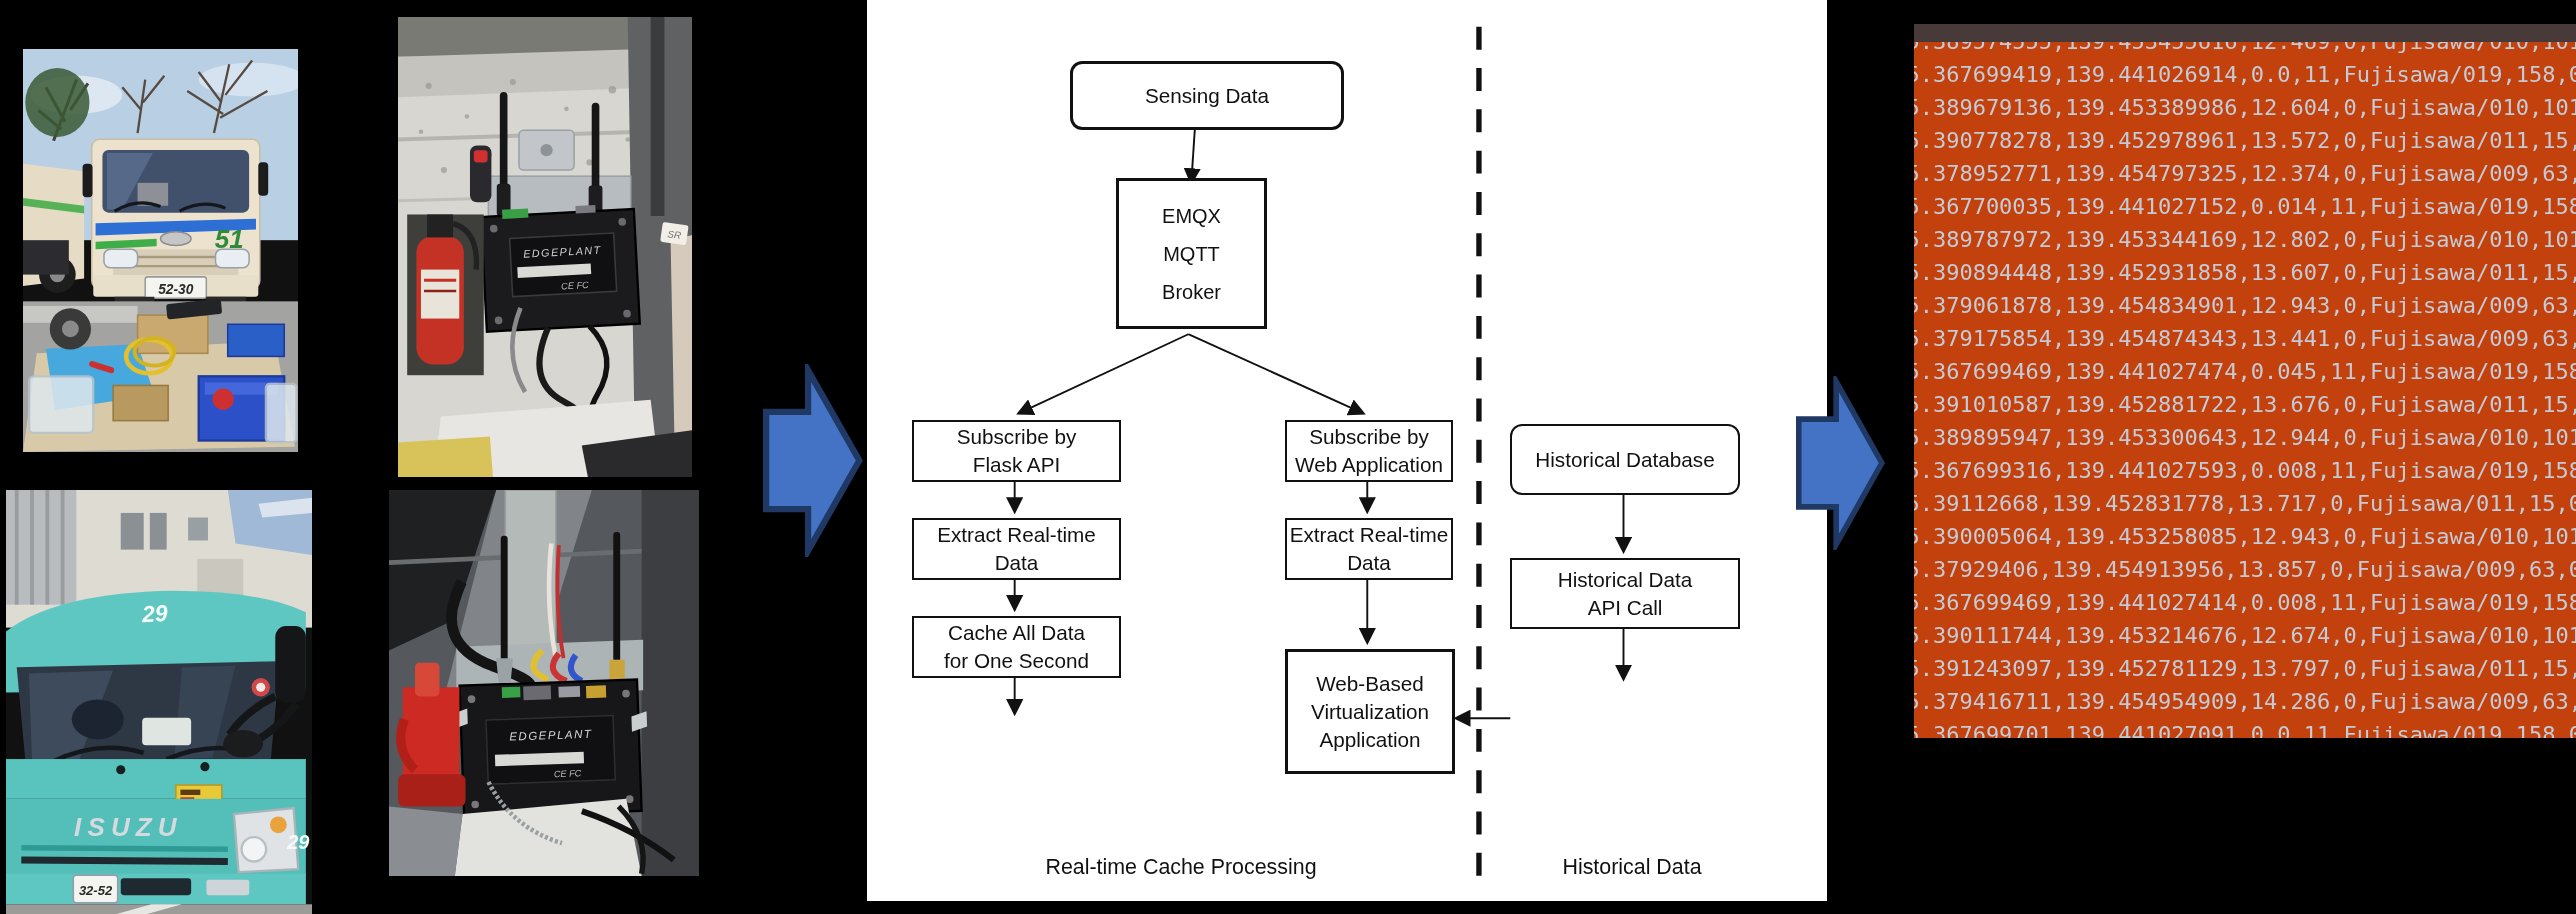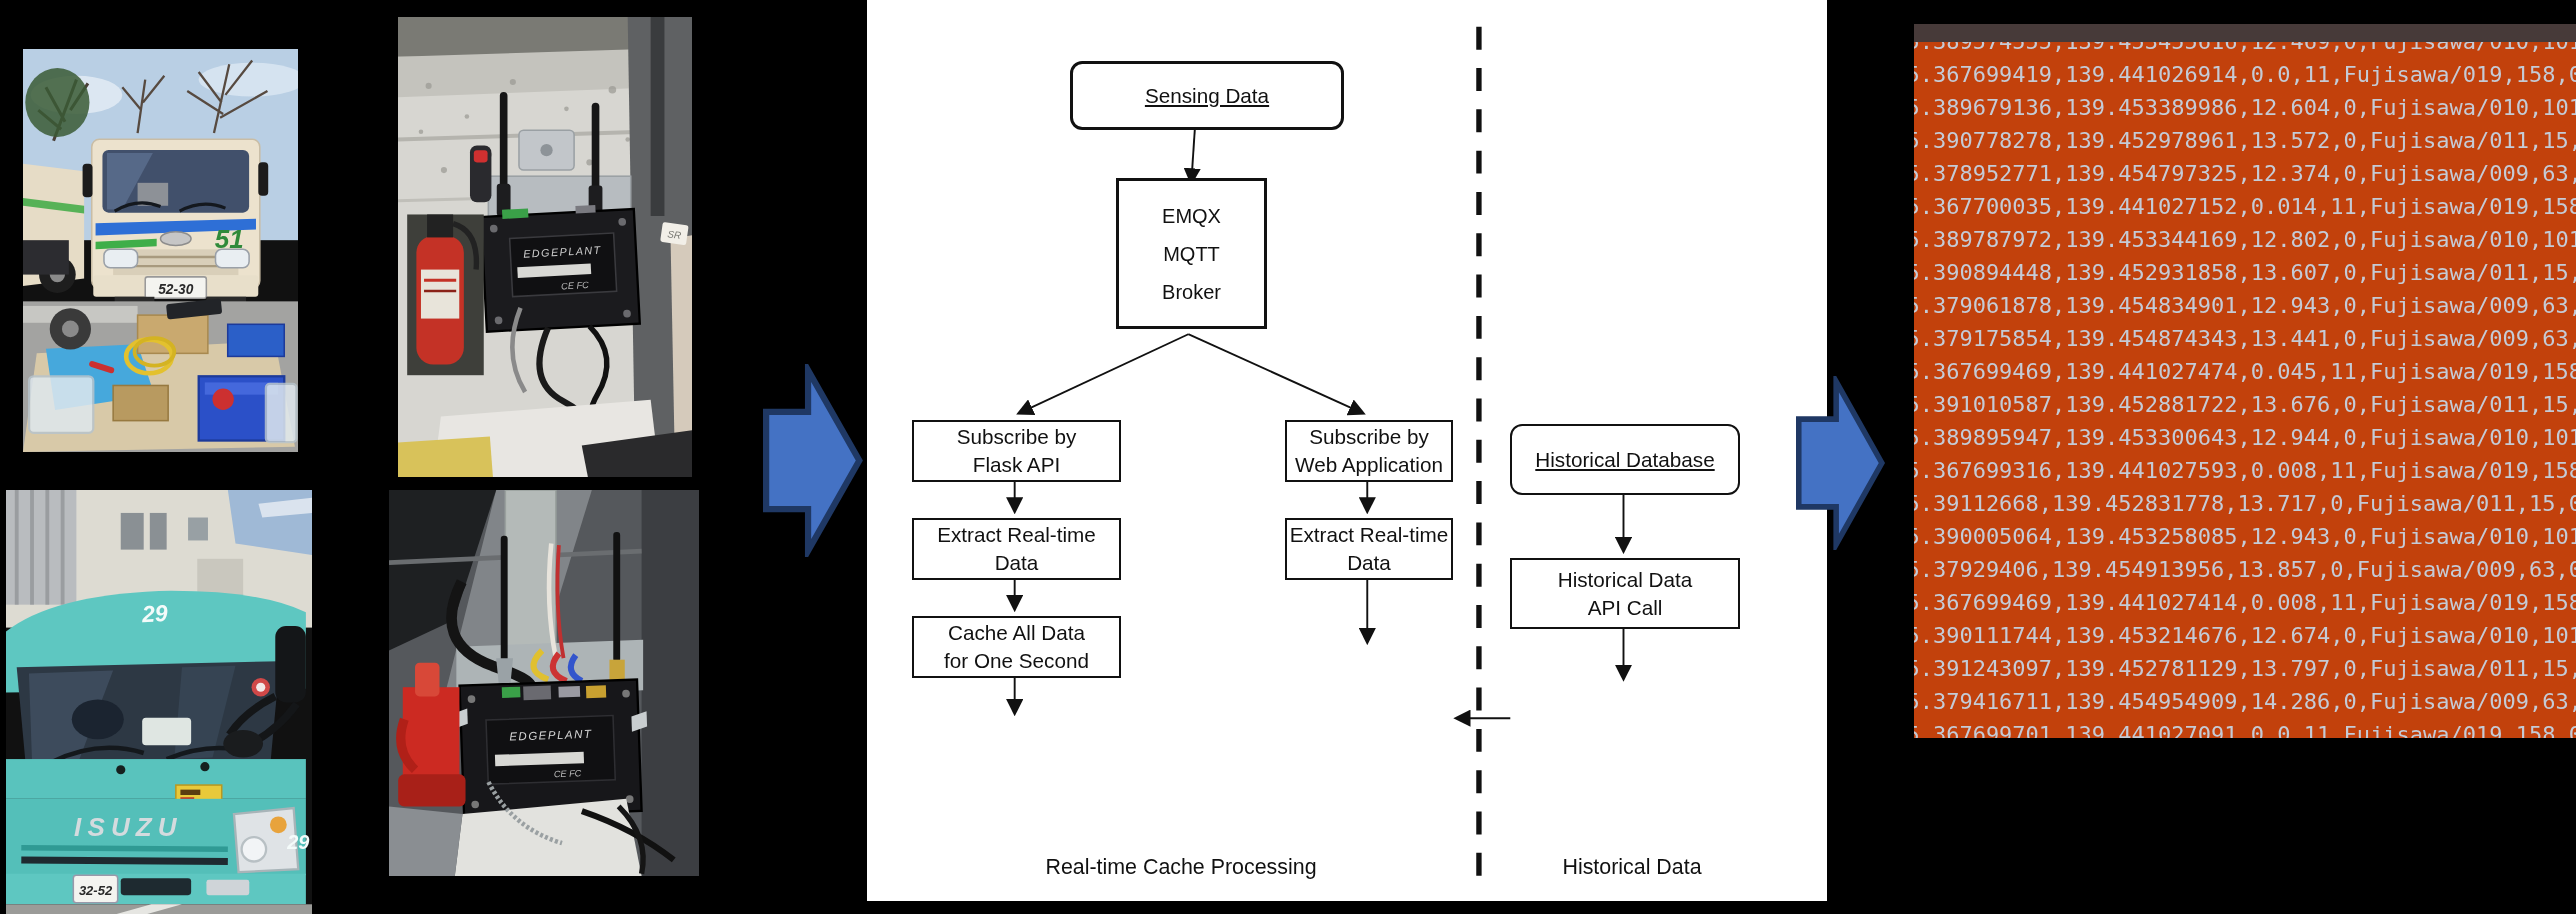--- a/index.html
+++ b/index.html
@@ -11,21 +11,21 @@
 
   
   .big-arrow svg{display:block;width:100%;height:100%;}
 
   
   #diagram-panel{position:absolute;left:867px;top:0;width:960px;height:901px;background:#fff;}
   #connector-svg{position:absolute;left:0;top:0;width:960px;height:901px;}
   .fc-box{position:absolute;background:#fff;border:2.3px solid #111;display:flex;
           align-items:center;justify-content:center;text-align:center;
           font-size:20.7px;line-height:28px;color:#111;white-space:pre-line;z-index:2;}
-  .fc-box.rounded{border-radius:12.2px;text-decoration:underline;}
+  .fc-box.rounded{border-radius:12.2px;}
   .fc-box.thick{border-width:3.1px;}
   .lane-label{position:absolute;font-size:21.4px;color:#111;text-align:center;z-index:2;}
 
   
   #terminal{position:absolute;left:1914px;top:24px;width:662px;height:714px;
             background:#c2410c;overflow:hidden;}
   #terminal-titlebar{position:absolute;left:0;top:0;width:100%;height:17.6px;background:#473a39;}
   #terminal-body{position:absolute;left:0;top:17.6px;right:0;bottom:0;overflow:hidden;}
   #terminal-text{margin:-17px 0 0 -7.6px;font-family:"DejaVu Sans Mono", monospace;
                  font-size:22px;line-height:33px;color:#c5cbd6;white-space:pre;}
@@ -339,20 +339,25 @@
 for One Second</span>
   </div>
 
   <div class="fc-box" style="left:418px;top:420px;width:164px;height:58px">
     <span>Subscribe by
 Web Application</span>
   </div>
   <div class="fc-box" style="left:418px;top:518px;width:164px;height:58px">
     <span>Extract Real-time
 Data</span>
+  </div>
+  <div class="fc-box thick" style="left:418px;top:649px;width:164px;height:119px">
+    <span>Web-Based
+Virtualization
+Application</span>
   </div>
 
   <div class="fc-box rounded" style="left:643px;top:424px;width:226px;height:67px">
     <span>Historical Database</span>
   </div>
   <div class="fc-box" style="left:643px;top:558px;width:226px;height:67px">
     <span>Historical Data
 API Call</span>
   </div>
 

